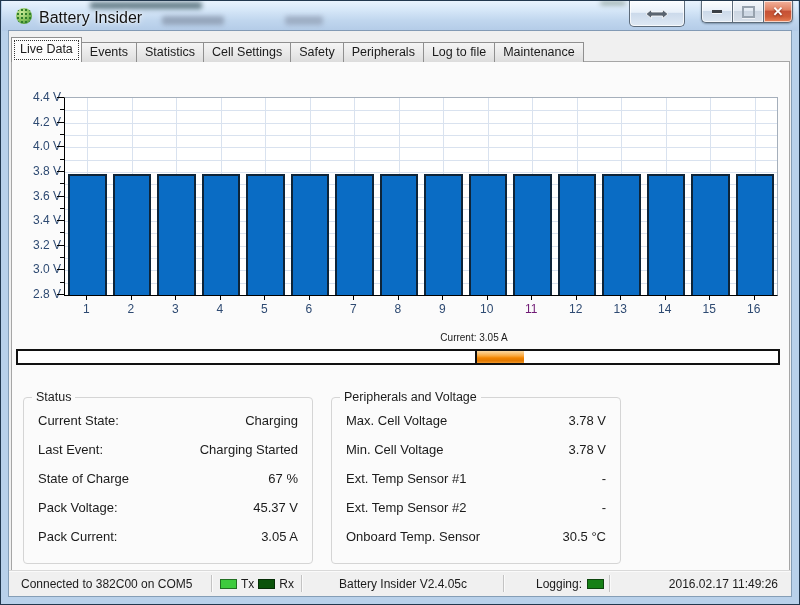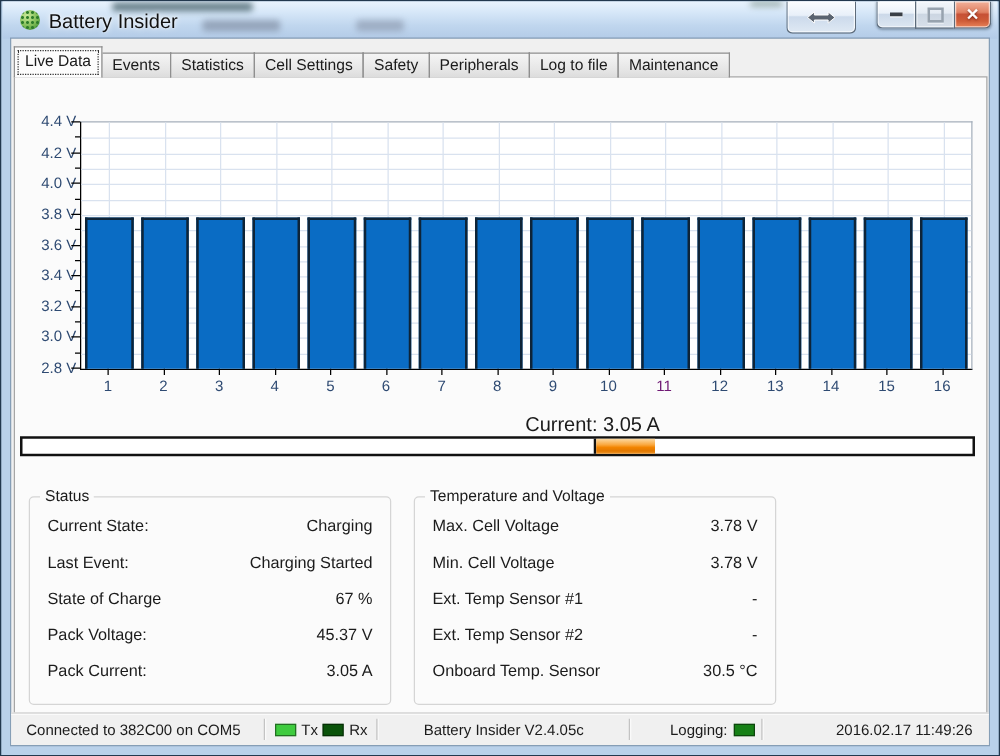--- a/index.html
+++ b/index.html
@@ -60,21 +60,21 @@
     background:#fff;border-top:1px solid #a5afbb;border-right:1px solid #a5afbb;
     border-left:1px solid #000;border-bottom:1px solid #000;}
   .hgrid{position:absolute;left:0;width:100%;height:1px;background:#d9e2ef;}
   .vgrid{position:absolute;top:0;height:100%;width:1px;background:#d9e2ef;}
   .bar{position:absolute;bottom:0;box-sizing:border-box;border:2px solid #0e2438;border-bottom:none;}
   .ytick{position:absolute;background:#000;height:1px;}
   .xtick{position:absolute;background:#000;width:1px;}
   .ylab{position:absolute;width:40px;text-align:right;font-size:12px;color:#2e4a72;line-height:14px;}
   .xlab{position:absolute;width:44px;text-align:center;font-size:12px;color:#2e4a72;}
   
-  .gauge-label{position:absolute;left:393px;top:331px;width:160px;text-align:center;font-size:16px;z-index:2;}
+  .gauge-label{position:absolute;left:393px;top:331px;width:160px;text-align:center;font-size:10px;z-index:2;}
   .gauge-track{position:absolute;left:15px;top:348px;width:764px;height:16px;box-sizing:border-box;
     background:#fff;border:2px solid #111;z-index:2;}
   .gauge-zero{position:absolute;top:0;bottom:0;width:2px;background:#111;}
   .gauge-fill{position:absolute;top:0;bottom:0;
     background:linear-gradient(180deg,#fcd9a2 0%,#faa83e 40%,#f28400 58%,#e07700 82%,#f29a2e 100%);}
   
   .groupbox{position:absolute;width:290px;height:167px;box-sizing:border-box;
     border:1px solid #d5d5d5;border-radius:4px;z-index:2;}
   .gb-title{position:absolute;top:-8px;left:8px;background:#fbfbfb;padding:0 4px;font-size:12.5px;}
   .gb-rows{display:flex;flex-direction:column;gap:13px;padding:15px 14px 0;}
@@ -273,21 +273,21 @@
           <span>45.37 V</span>
         </div>
         <div class="gb-row">
           <span>Pack Current:</span>
           <span>3.05 A</span>
         </div>
       </div>
   </div>
 
   <div class="groupbox" style="left:330px;top:396px;">
-    <span class="gb-title">Temperature and Voltage</span>
+    <span class="gb-title">Peripherals and Voltage</span>
     <div class="gb-rows" id="temp-rows">
         <div class="gb-row">
           <span>Max. Cell Voltage</span>
           <span>3.78 V</span>
         </div>
         <div class="gb-row">
           <span>Min. Cell Voltage</span>
           <span>3.78 V</span>
         </div>
         <div class="gb-row">

